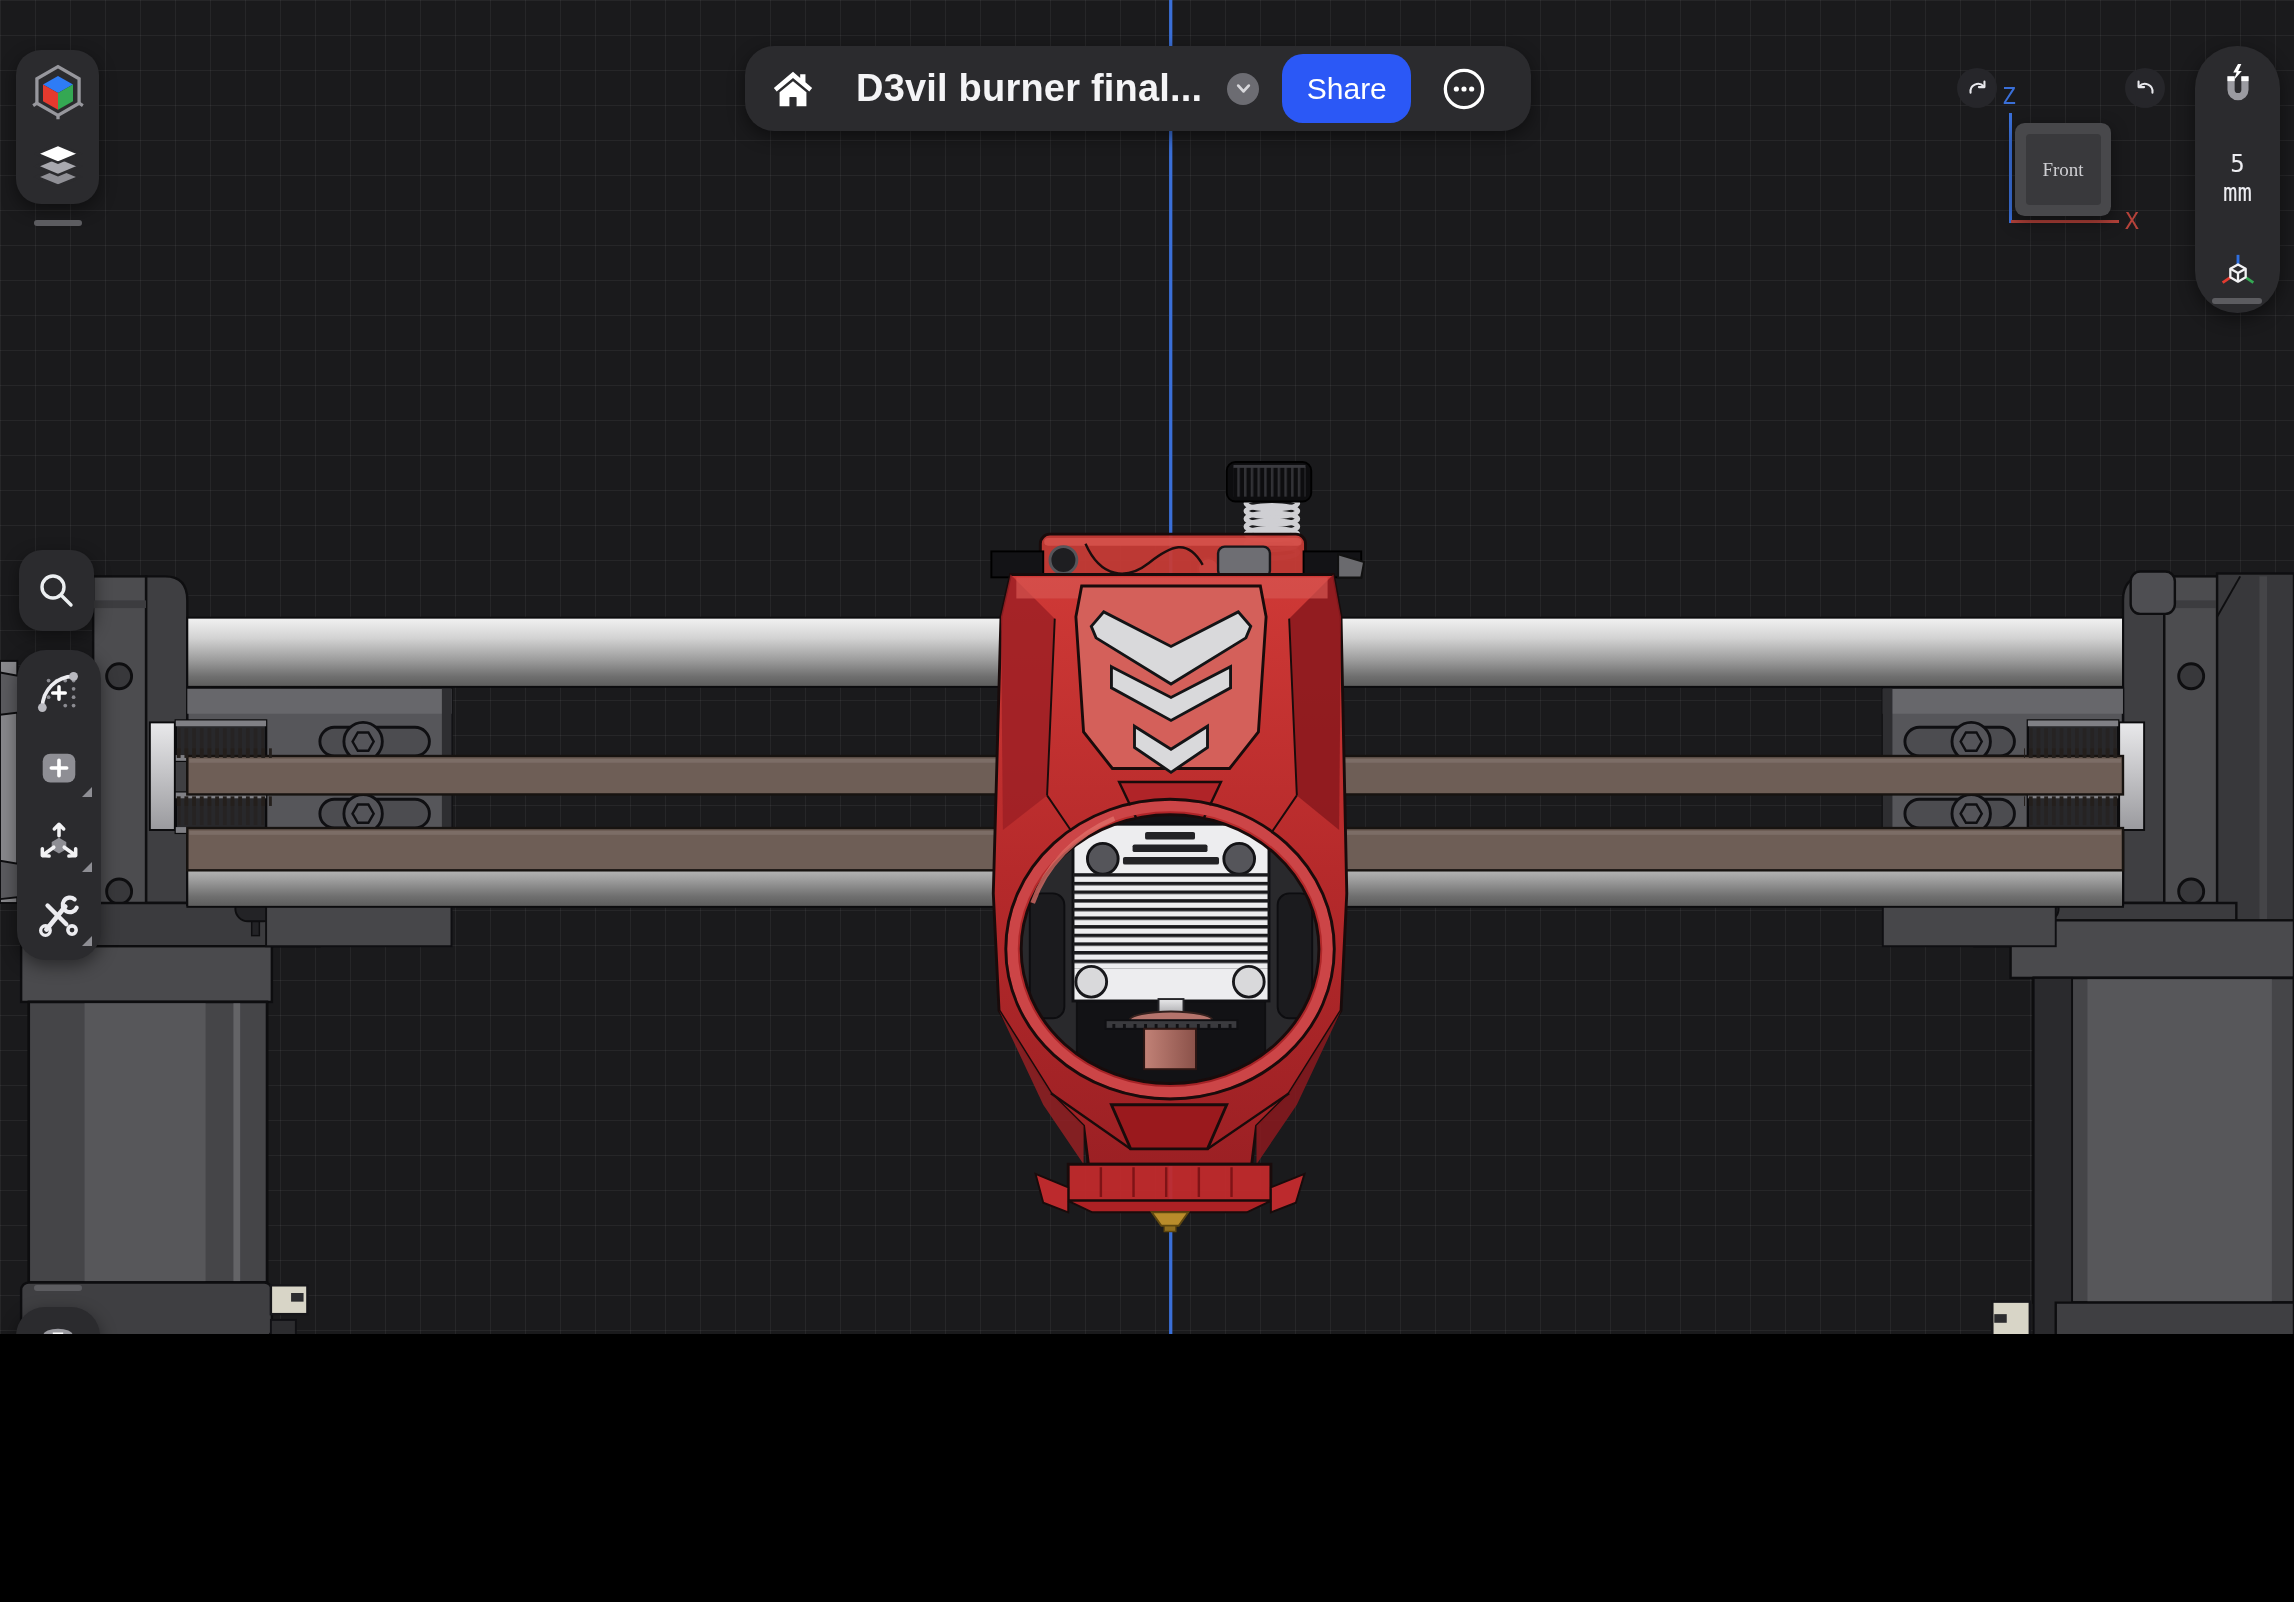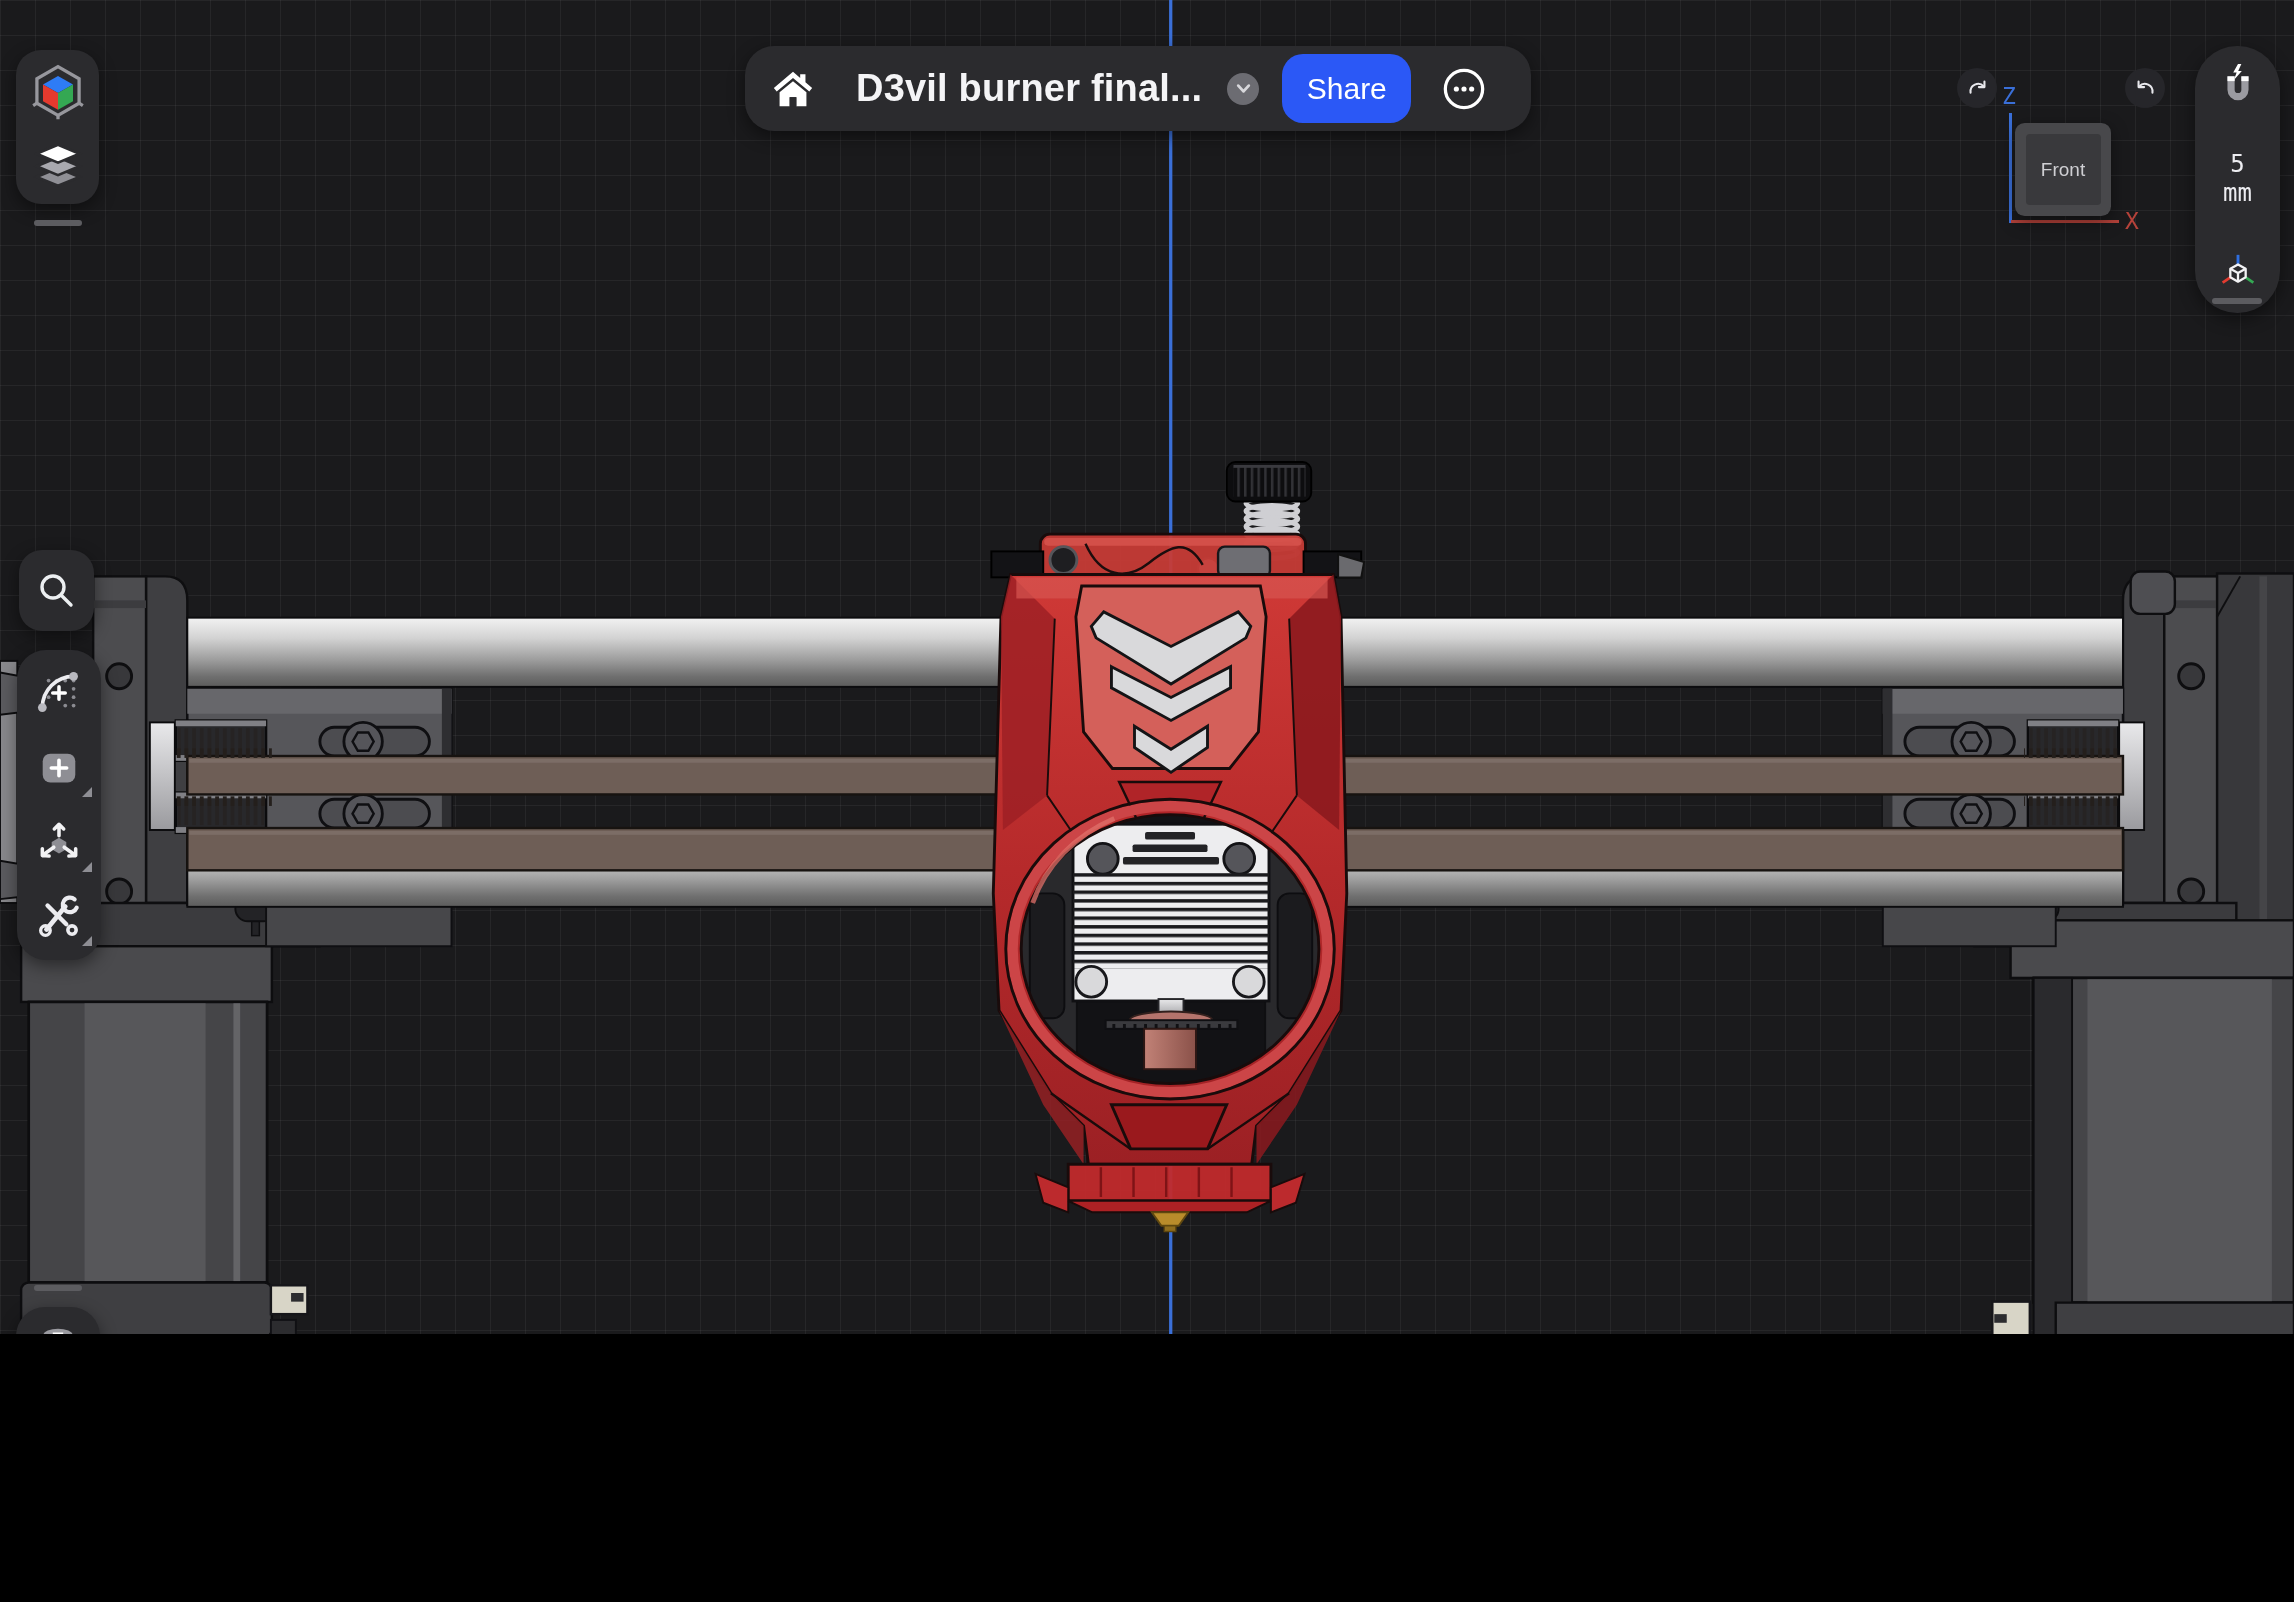--- a/index.html
+++ b/index.html
@@ -41,21 +41,21 @@
   .bl-panel{left:16.3px;top:1307px;width:84px;height:157px;border-radius:29px;display:flex;flex-direction:column;align-items:center;justify-content:space-around;}
   .undo{left:17.3px;top:1502px;width:83px;height:84px;border-radius:25px;position:absolute;background:var(--panel,#2b2b2e);}
   .redo{left:117px;top:1502px;width:83px;height:84px;border-radius:25px;position:absolute;background:var(--panel,#2b2b2e);}
   
   .rotbtn{position:absolute;width:40px;height:40px;border-radius:50%;background:#26262a;display:flex;align-items:center;justify-content:center;}
   .axis-label{position:absolute;font-family:"DejaVu Sans Mono",monospace;font-size:23px;}
   .zline{position:absolute;left:2009px;top:113px;width:2.9px;height:110px;background:var(--z-axis-blue,#3a6fd8);}
   .xline{position:absolute;left:2011px;top:220px;width:108px;height:2.9px;background:var(--x-axis-red,#a93c33);}
   .viewcube{position:absolute;left:2015px;top:123px;width:96px;height:93px;border-radius:9.6px;background:#48484b;display:flex;align-items:center;justify-content:center;cursor:pointer;}
   .viewcube .face{width:75px;height:71px;background:#39393c;border-radius:3.8px;display:flex;align-items:center;justify-content:center;
-    font-family:Liberation Sans, sans-serif;font-size:19px;color:#cfcfd3;}
+    font-family:Liberation Serif, serif;font-size:19px;color:#cfcfd3;}
   .snapcol{position:absolute;left:2195px;top:46px;width:85px;height:236px;border-radius:42px;background:var(--panel,#2b2b2e);
     display:flex;flex-direction:column;align-items:center;justify-content:space-between;padding:15.4px 0;}
   .snapval{font-family:"DejaVu Sans Mono",monospace;font-size:24px;line-height:29px;color:#ececf0;text-align:center;}
 </style>
 </head>
 <body>
 
 <div class="stage">
 
   <svg class="scene" viewBox="0 0 2388 1668">

